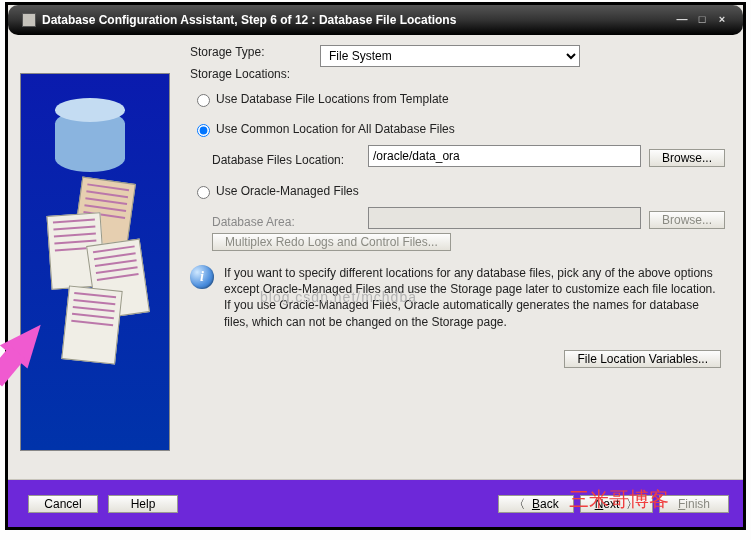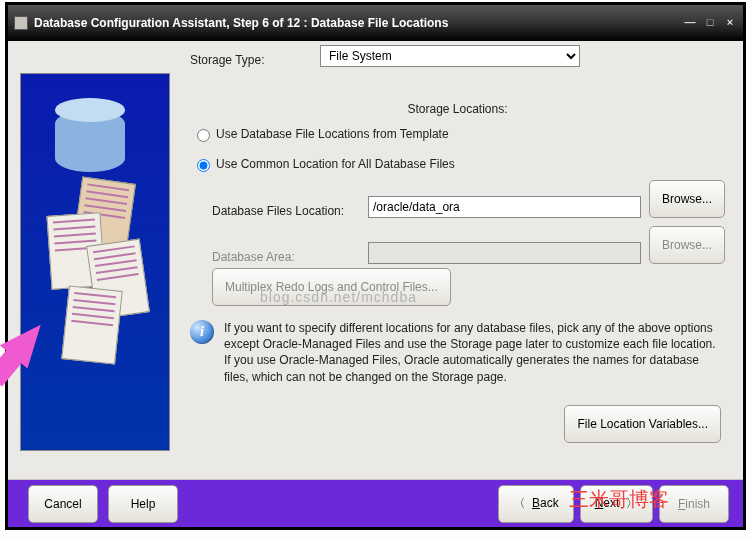--- a/index.html
+++ b/index.html
@@ -15,24 +15,25 @@
     position: relative;
   }
 
   .outer-border { border: 3px solid #000; background: #ebe9e5; position: absolute; top: 2px; left: 5px; right: 5px; bottom: 10px; }
 
   .titlebar {
     background: linear-gradient(to bottom, #555, #333 50%, #000);
     color: #fff;
     display: flex;
     align-items: center;
-    height: 36px;
-    padding: 0 6px;
+    height: 30px;
+    padding: 0 14px;
     font-size: 12px;
     font-weight: bold;
+    border-radius: 10px;
   }
   .titlebar .icon { width: 14px; height: 14px; background: #c6c3bc; border: 1px solid #555; margin-right: 6px; }
   .titlebar .spacer { flex: 1; }
   .titlebar .wbtn { width: 14px; height: 12px; margin-left: 6px; text-align: center; line-height: 10px; font-size: 11px; color: #ddd; cursor: pointer; }
 
   .content-area {
     display: flex;
     position: absolute;
     top: 22px; left: 0; right: 0; bottom: 48px;
     padding: 18px 12px 0 12px;
@@ -52,21 +53,21 @@
   .page .ln { height:2px; background:#b7a; margin:5px 5px 0 5px; }
   .p1{ left:56px; top:106px; background:#e6cfb0; transform:rotate(8deg);}
   .p2{ left:28px; top:140px;}
   .p3{ left:70px; top:168px; transform:rotate(-8deg);}
   .p4{ left:44px; top:214px; transform:rotate(6deg);}
   .arrow { position:absolute; left:-6px; top:230px; width:0; height:0; border:18px solid transparent; border-bottom:42px solid #f05ad0; transform: rotate(40deg);}
   .arrow:after{content:"";position:absolute;left:-10px;top:36px;width:20px;height:36px;background:#f05ad0;}
 
   .main-col { flex: 1; padding: 0 6px 0 20px; display:flex; flex-direction:column; }
 
-  .row { display:flex; align-items:flex-end; margin-bottom:8px; }
+  .row { display:flex; align-items:flex-start; margin-bottom:0; }
   .lbl-col { width: 130px; }
 
   select, input[type=text] {
     font: inherit;
     border: 1px solid #888;
     background: #fff;
     height: 22px;
     padding: 2px 4px;
   }
   select { width: 260px; }
@@ -78,22 +79,22 @@
   .sub-row { display:flex; align-items:flex-end; gap:8px; margin: 4px 0; }
   .sub-row .sublabel { width: 148px; text-align: left; }
   .sub-row input[type=text] { flex:1; }
   .sub-row.disabled .sublabel { color:#888; }
   .sub-row.disabled input[type=text] { background:#e6e4df; color:#888; }
 
   .btn {
     font: inherit;
     background: linear-gradient(to bottom, #fdfdfd, #e4e2da);
     border: 1px solid #9a9a92;
-    border-radius: 5px;
-    height: 38px;
+    border-radius: 0;
+    height: 18px;
     padding: 0 12px;
     cursor: pointer;
     white-space: nowrap;
   }
   .btn.disabled { color:#8a8a82; cursor:default; }
 
   .info-row { display:flex; gap:10px; margin-top:10px; padding-right:4px; }
   .info-icon {
     width:24px; height:24px; border-radius:50%;
     background: radial-gradient(circle at 30% 30%, #cfe8ff, #4a8ddd 60%, #2a66b0);
@@ -173,39 +174,43 @@
 
     <div class="main-col">
 
       <div class="row">
         <div class="lbl-col">Storage Type:</div>
         <select>
           <option>File System</option>
         </select>
       </div>
 
-      <div style="margin-top:27px; margin-bottom:4px;text-align:center;">Storage Locations:</div>
+      <div style="margin-top:0; margin-bottom:4px;">Storage Locations:</div>
 
       <label class="radio-row">
         <input type="radio" name="loc" style="">
         <span>Use Database File Locations from Template</span>
       </label>
 
       <label class="radio-row" style="margin-top:10px;">
         <input type="radio" name="loc" checked="" style="">
         <span>Use Common Location for All Database Files</span>
       </label>
       <div class="sub-block">
         <div class="sub-row">
           <span class="sublabel">Database Files Location:</span>
           <input type="text" value="/oracle/data_ora" style="">
           <button class="btn">Browse...</button>
         </div>
       </div>
 
+      <label class="radio-row" style="margin-top:12px;">
+        <input type="radio" name="loc" style="">
+        <span>Use Oracle-Managed Files</span>
+      </label>
       <div class="sub-block">
         <div class="sub-row disabled">
           <span class="sublabel">Database Area:</span>
           <input type="text" disabled="" value="" style="">
           <button class="btn disabled">Browse...</button>
         </div>
         <div class="sub-row">
           <button class="btn disabled">Multiplex Redo Logs and Control Files...</button>
         </div>
       </div>

